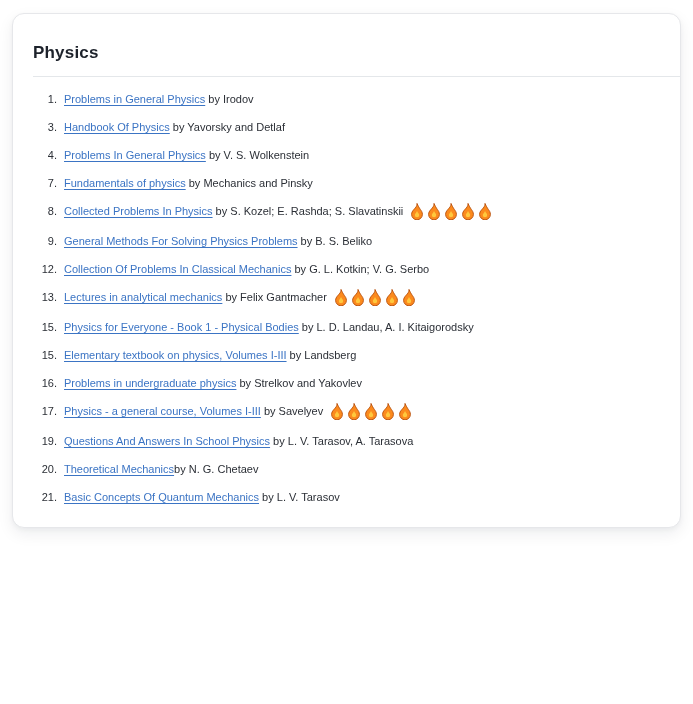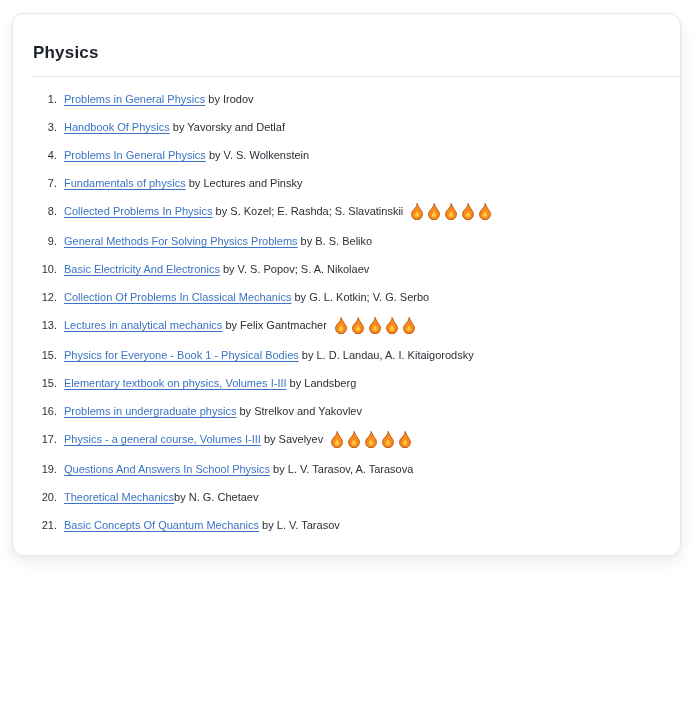--- a/index.html
+++ b/index.html
@@ -78,39 +78,38 @@
 </head>
 <body>
 
 <div class="card">
   <h1 class="page-title">Physics</h1>
   <hr class="divider">
   <ol class="book-list">
       <li><span class="num">1.</span><a class="book-link">Problems in General Physics</a><span class="author"> by Irodov</span></li>
       <li><span class="num">3.</span><a class="book-link">Handbook Of Physics</a><span class="author"> by Yavorsky and Detlaf</span></li>
       <li><span class="num">4.</span><a class="book-link">Problems In General Physics</a><span class="author"> by V. S. Wolkenstein</span></li>
-      <li><span class="num">7.</span><a class="book-link">Fundamentals of physics</a><span class="author"> by Lectures and Pinsky</span></li>
+      <li><span class="num">7.</span><a class="book-link">Fundamentals of physics</a><span class="author"> by Mechanics and Pinsky</span></li>
       <li><span class="num">8.</span><a class="book-link">Collected Problems In Physics</a><span class="author"> by S. Kozel; E. Rashda; S. Slavatinskii</span><span class="fire-rating"><svg width="16" height="17" viewBox="0 0 14 16" style="vertical-align:-3px">
             <path d="M7 .4C7.4 2.9 5.4 4.6 4 6.2 2.7 7.7 1.9 9 1.9 10.7a5.1 5.1 0 0 0 10.2 0c0-2-1-3.4-2-4.7C9 4.4 8.1 2.8 7 .4Z" fill="#fb8a1e" stroke="#b34700" stroke-width=".8"></path>
             <path d="M7 7.2c.1 1.5-2.1 2.5-2.1 4.2a2.1 2.1 0 0 0 4.2 0c0-1.7-1.8-2.6-2.1-4.2Z" fill="#ffc83d"></path>
           </svg><svg width="16" height="17" viewBox="0 0 14 16" style="vertical-align:-3px">
             <path d="M7 .4C7.4 2.9 5.4 4.6 4 6.2 2.7 7.7 1.9 9 1.9 10.7a5.1 5.1 0 0 0 10.2 0c0-2-1-3.4-2-4.7C9 4.4 8.1 2.8 7 .4Z" fill="#fb8a1e" stroke="#b34700" stroke-width=".8"></path>
             <path d="M7 7.2c.1 1.5-2.1 2.5-2.1 4.2a2.1 2.1 0 0 0 4.2 0c0-1.7-1.8-2.6-2.1-4.2Z" fill="#ffc83d"></path>
           </svg><svg width="16" height="17" viewBox="0 0 14 16" style="vertical-align:-3px">
             <path d="M7 .4C7.4 2.9 5.4 4.6 4 6.2 2.7 7.7 1.9 9 1.9 10.7a5.1 5.1 0 0 0 10.2 0c0-2-1-3.4-2-4.7C9 4.4 8.1 2.8 7 .4Z" fill="#fb8a1e" stroke="#b34700" stroke-width=".8"></path>
             <path d="M7 7.2c.1 1.5-2.1 2.5-2.1 4.2a2.1 2.1 0 0 0 4.2 0c0-1.7-1.8-2.6-2.1-4.2Z" fill="#ffc83d"></path>
           </svg><svg width="16" height="17" viewBox="0 0 14 16" style="vertical-align:-3px">
             <path d="M7 .4C7.4 2.9 5.4 4.6 4 6.2 2.7 7.7 1.9 9 1.9 10.7a5.1 5.1 0 0 0 10.2 0c0-2-1-3.4-2-4.7C9 4.4 8.1 2.8 7 .4Z" fill="#fb8a1e" stroke="#b34700" stroke-width=".8"></path>
             <path d="M7 7.2c.1 1.5-2.1 2.5-2.1 4.2a2.1 2.1 0 0 0 4.2 0c0-1.7-1.8-2.6-2.1-4.2Z" fill="#ffc83d"></path>
           </svg><svg width="16" height="17" viewBox="0 0 14 16" style="vertical-align:-3px">
             <path d="M7 .4C7.4 2.9 5.4 4.6 4 6.2 2.7 7.7 1.9 9 1.9 10.7a5.1 5.1 0 0 0 10.2 0c0-2-1-3.4-2-4.7C9 4.4 8.1 2.8 7 .4Z" fill="#fb8a1e" stroke="#b34700" stroke-width=".8"></path>
             <path d="M7 7.2c.1 1.5-2.1 2.5-2.1 4.2a2.1 2.1 0 0 0 4.2 0c0-1.7-1.8-2.6-2.1-4.2Z" fill="#ffc83d"></path>
           </svg></span></li>
       <li><span class="num">9.</span><a class="book-link">General Methods For Solving Physics Problems</a><span class="author"> by B. S. Beliko</span></li>
-      <li><span class="num">10.</span><a class="book-link">Basic Electricity And Electronics</a><span class="author"> by V. S. Popov; S. A. Nikolaev</span></li>
       <li><span class="num">12.</span><a class="book-link">Collection Of Problems In Classical Mechanics</a><span class="author"> by G. L. Kotkin; V. G. Serbo</span></li>
       <li><span class="num">13.</span><a class="book-link">Lectures in analytical mechanics</a><span class="author"> by Felix Gantmacher</span><span class="fire-rating"><svg width="16" height="17" viewBox="0 0 14 16" style="vertical-align:-3px">
             <path d="M7 .4C7.4 2.9 5.4 4.6 4 6.2 2.7 7.7 1.9 9 1.9 10.7a5.1 5.1 0 0 0 10.2 0c0-2-1-3.4-2-4.7C9 4.4 8.1 2.8 7 .4Z" fill="#fb8a1e" stroke="#b34700" stroke-width=".8"></path>
             <path d="M7 7.2c.1 1.5-2.1 2.5-2.1 4.2a2.1 2.1 0 0 0 4.2 0c0-1.7-1.8-2.6-2.1-4.2Z" fill="#ffc83d"></path>
           </svg><svg width="16" height="17" viewBox="0 0 14 16" style="vertical-align:-3px">
             <path d="M7 .4C7.4 2.9 5.4 4.6 4 6.2 2.7 7.7 1.9 9 1.9 10.7a5.1 5.1 0 0 0 10.2 0c0-2-1-3.4-2-4.7C9 4.4 8.1 2.8 7 .4Z" fill="#fb8a1e" stroke="#b34700" stroke-width=".8"></path>
             <path d="M7 7.2c.1 1.5-2.1 2.5-2.1 4.2a2.1 2.1 0 0 0 4.2 0c0-1.7-1.8-2.6-2.1-4.2Z" fill="#ffc83d"></path>
           </svg><svg width="16" height="17" viewBox="0 0 14 16" style="vertical-align:-3px">
             <path d="M7 .4C7.4 2.9 5.4 4.6 4 6.2 2.7 7.7 1.9 9 1.9 10.7a5.1 5.1 0 0 0 10.2 0c0-2-1-3.4-2-4.7C9 4.4 8.1 2.8 7 .4Z" fill="#fb8a1e" stroke="#b34700" stroke-width=".8"></path>
             <path d="M7 7.2c.1 1.5-2.1 2.5-2.1 4.2a2.1 2.1 0 0 0 4.2 0c0-1.7-1.8-2.6-2.1-4.2Z" fill="#ffc83d"></path>

